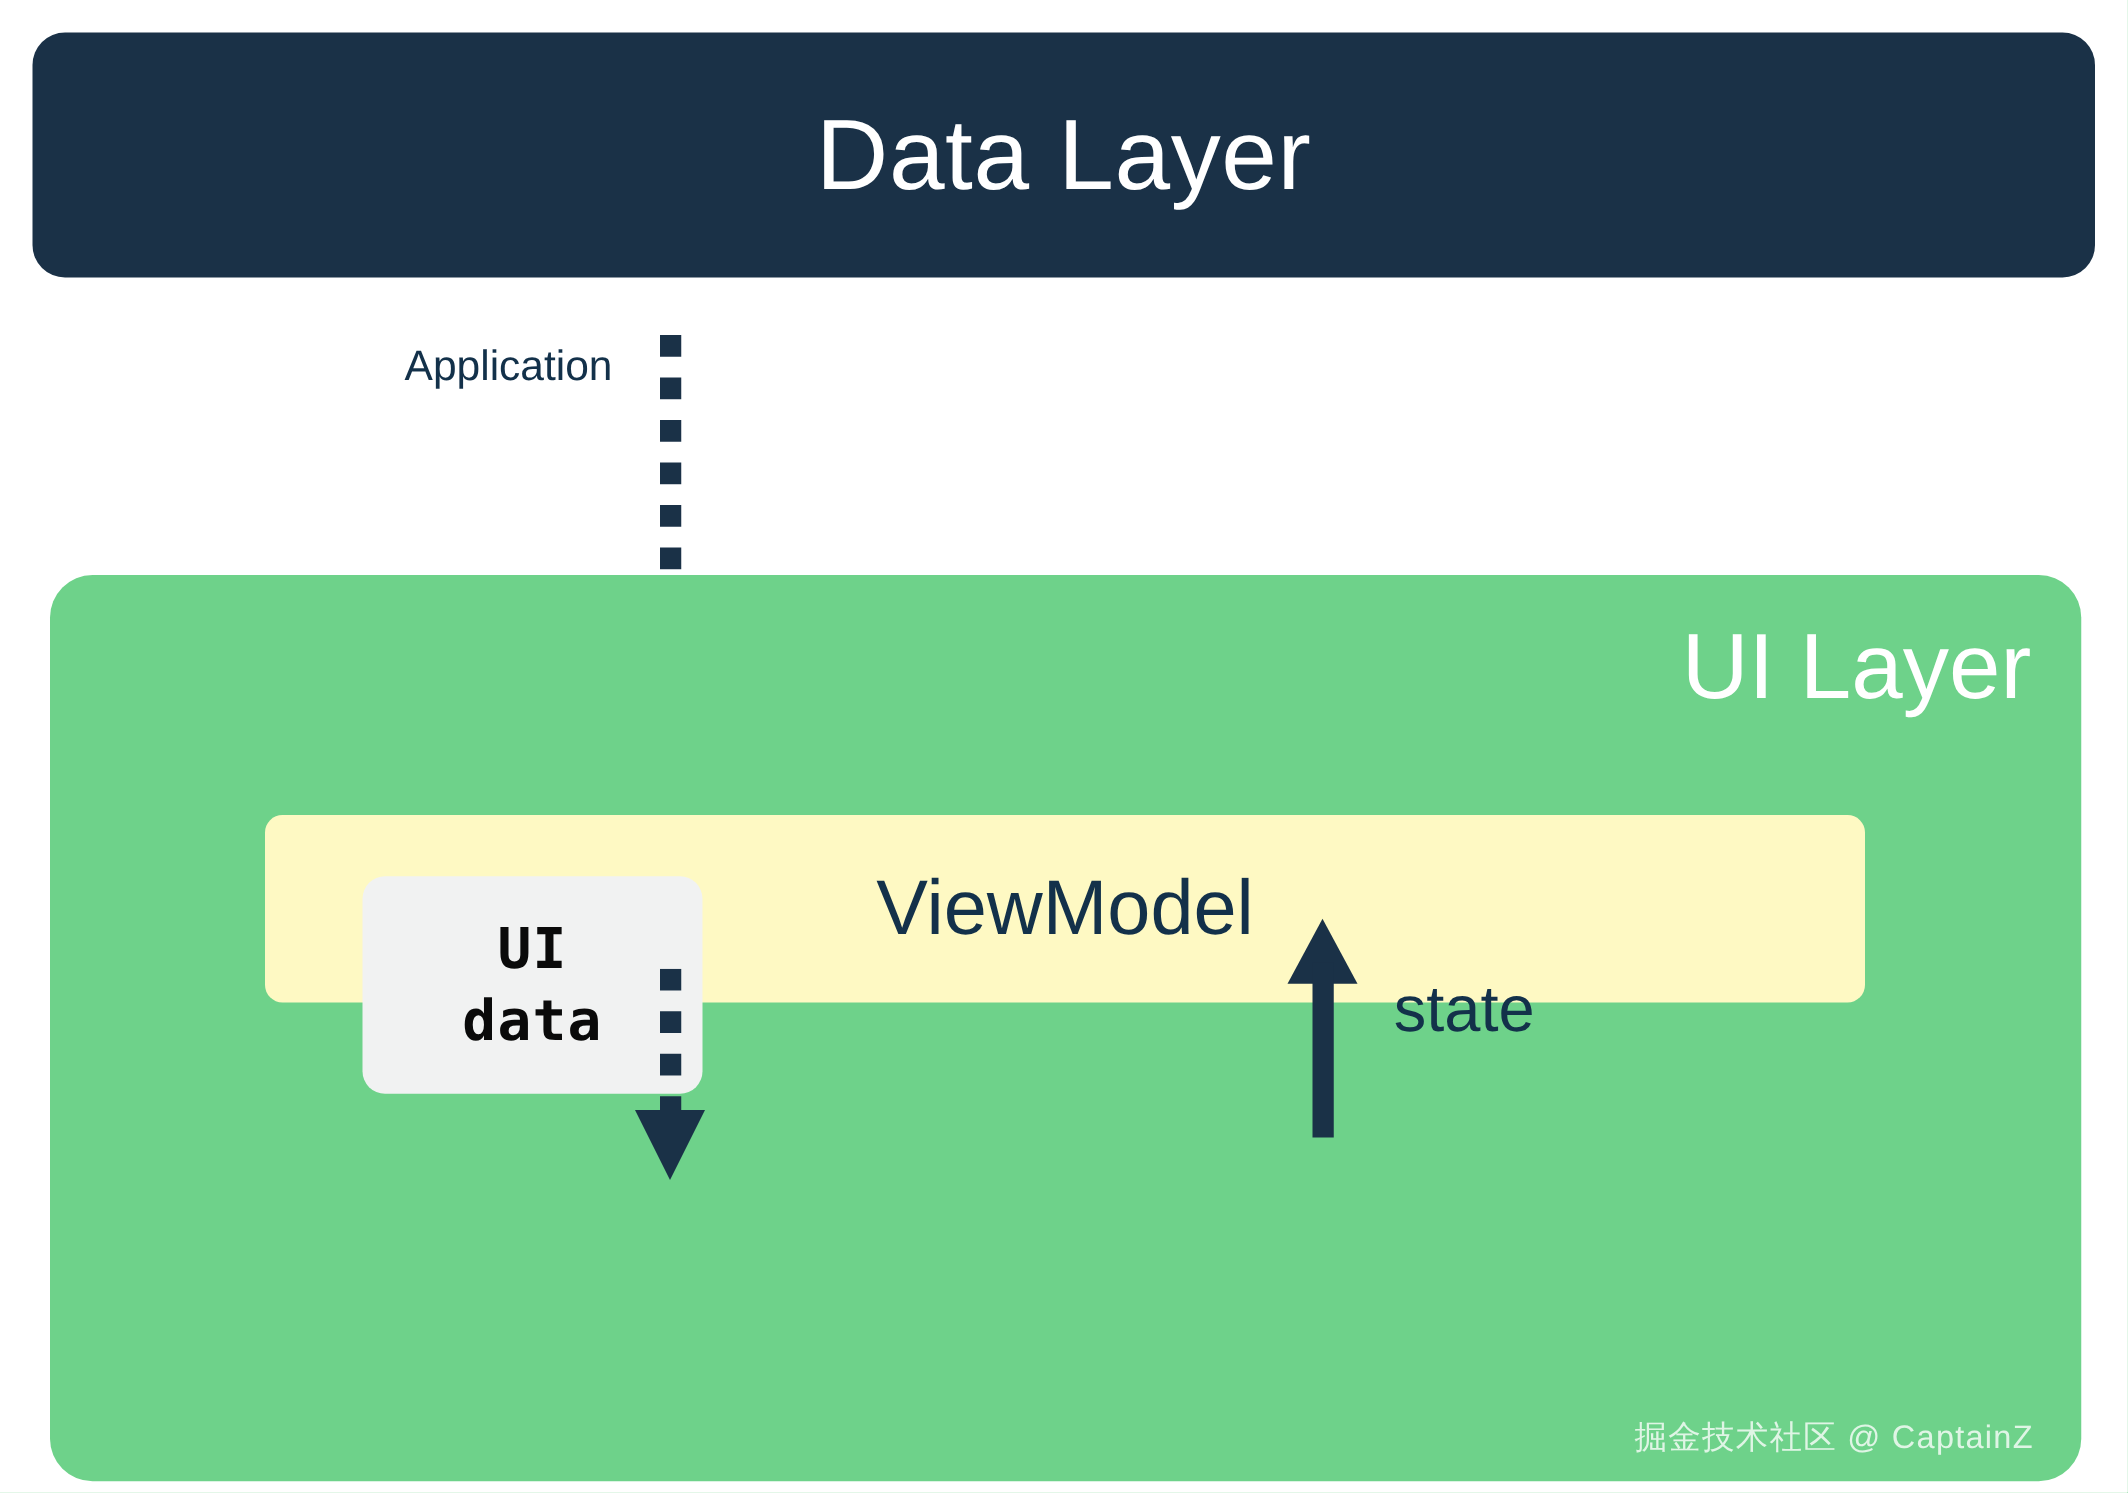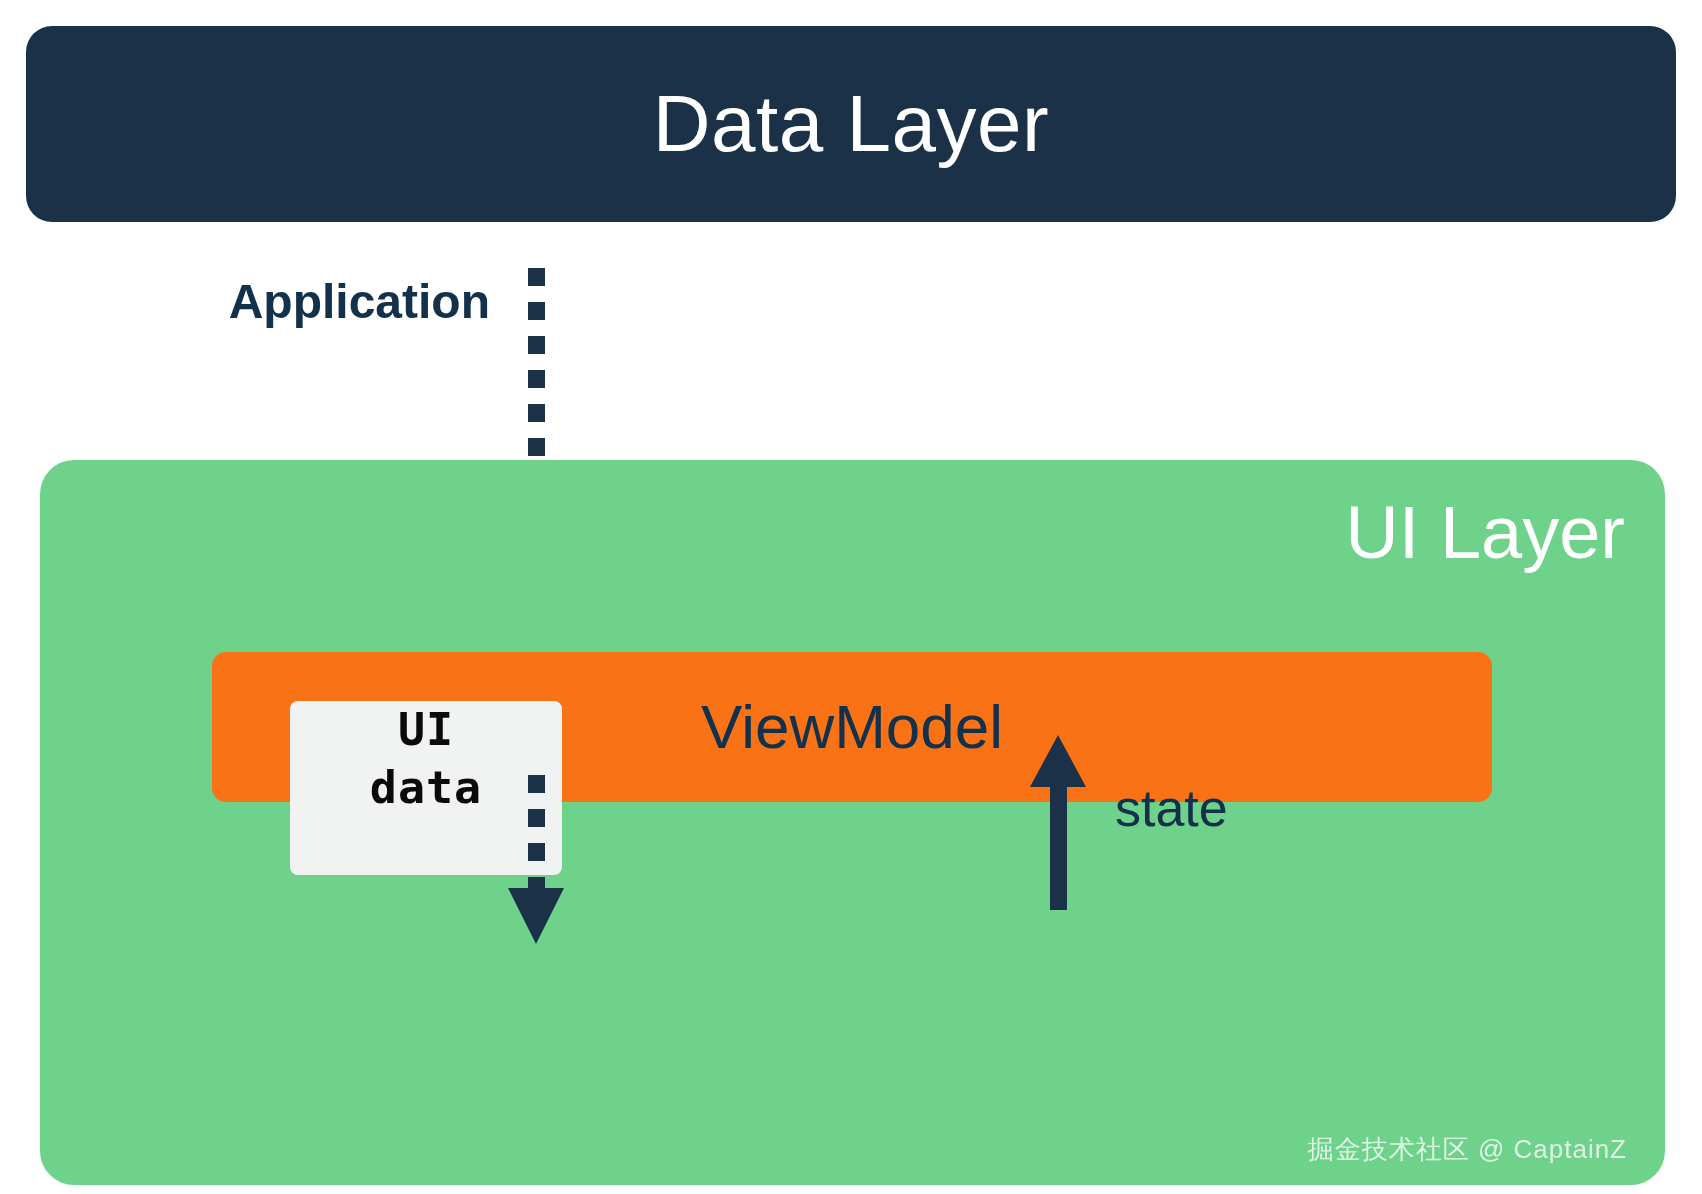--- a/index.html
+++ b/index.html
@@ -42,22 +42,22 @@
   }
 
   
   .app-data-label {
     position: absolute;
     left: 100px;
     top: 272px;
     width: 390px;
     text-align: right;
     color: #13314A;
-    font-size: 48px;
-    font-weight: 700;
+    font-size: 34px;
+    font-weight: 400;
     line-height: 1.27;
   }
 
   
   .dotted-top {
     position: absolute;
     left: 528px;
     top: 268px;
     width: 17px;
     height: 250px;
@@ -118,21 +118,21 @@
     line-height: 1;
   }
 
   
   .viewmodel-box {
     position: absolute;
     left: 172px;
     top: 192px;
     width: 1280px;
     height: 150px;
-    background: #f97316;
+    background: #fef9c3;
     border-radius: 14px;
     display: flex;
     align-items: center;
     justify-content: center;
     box-sizing: border-box;
   }
   .viewmodel-label {
     color: #13314A;
     font-size: 62px;
     font-weight: 400;
@@ -140,24 +140,25 @@
   }
 
   
   .ui-state-box {
     position: absolute;
     left: 250px;
     top: 241px;
     width: 272px;
     height: 174px;
     background: #F1F2F2;
-    border-radius: 8px;
+    border-radius: 18px;
     display: flex;
     flex-direction: column;
     align-items: center;
+    justify-content: center;
     box-sizing: border-box;
   }
   .ui-state-line {
     font-family: "DejaVu Sans Mono", "Liberation Mono", monospace;
     color: #0A0A0A;
     font-size: 45px;
     font-weight: 700;
     line-height: 1.28;
     letter-spacing: 1px;
   }

